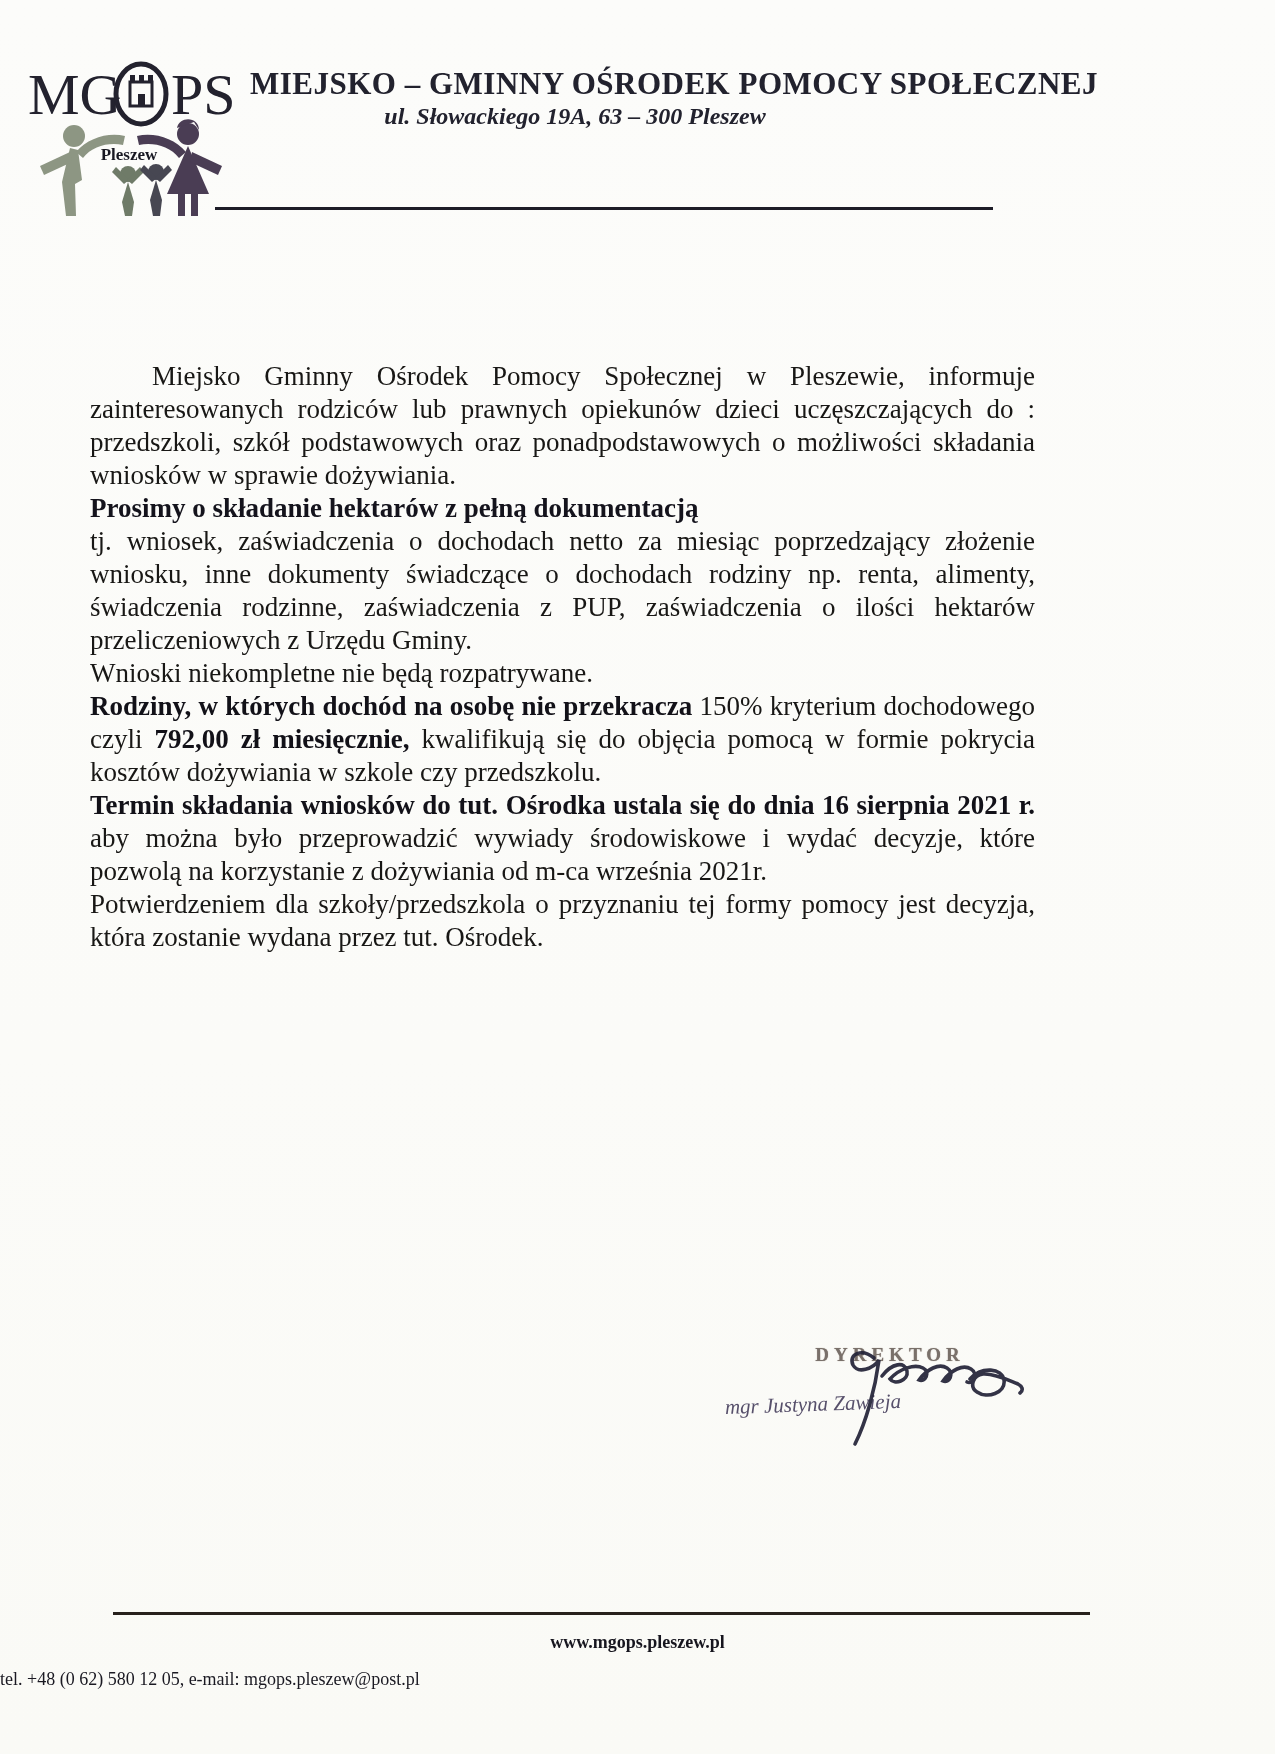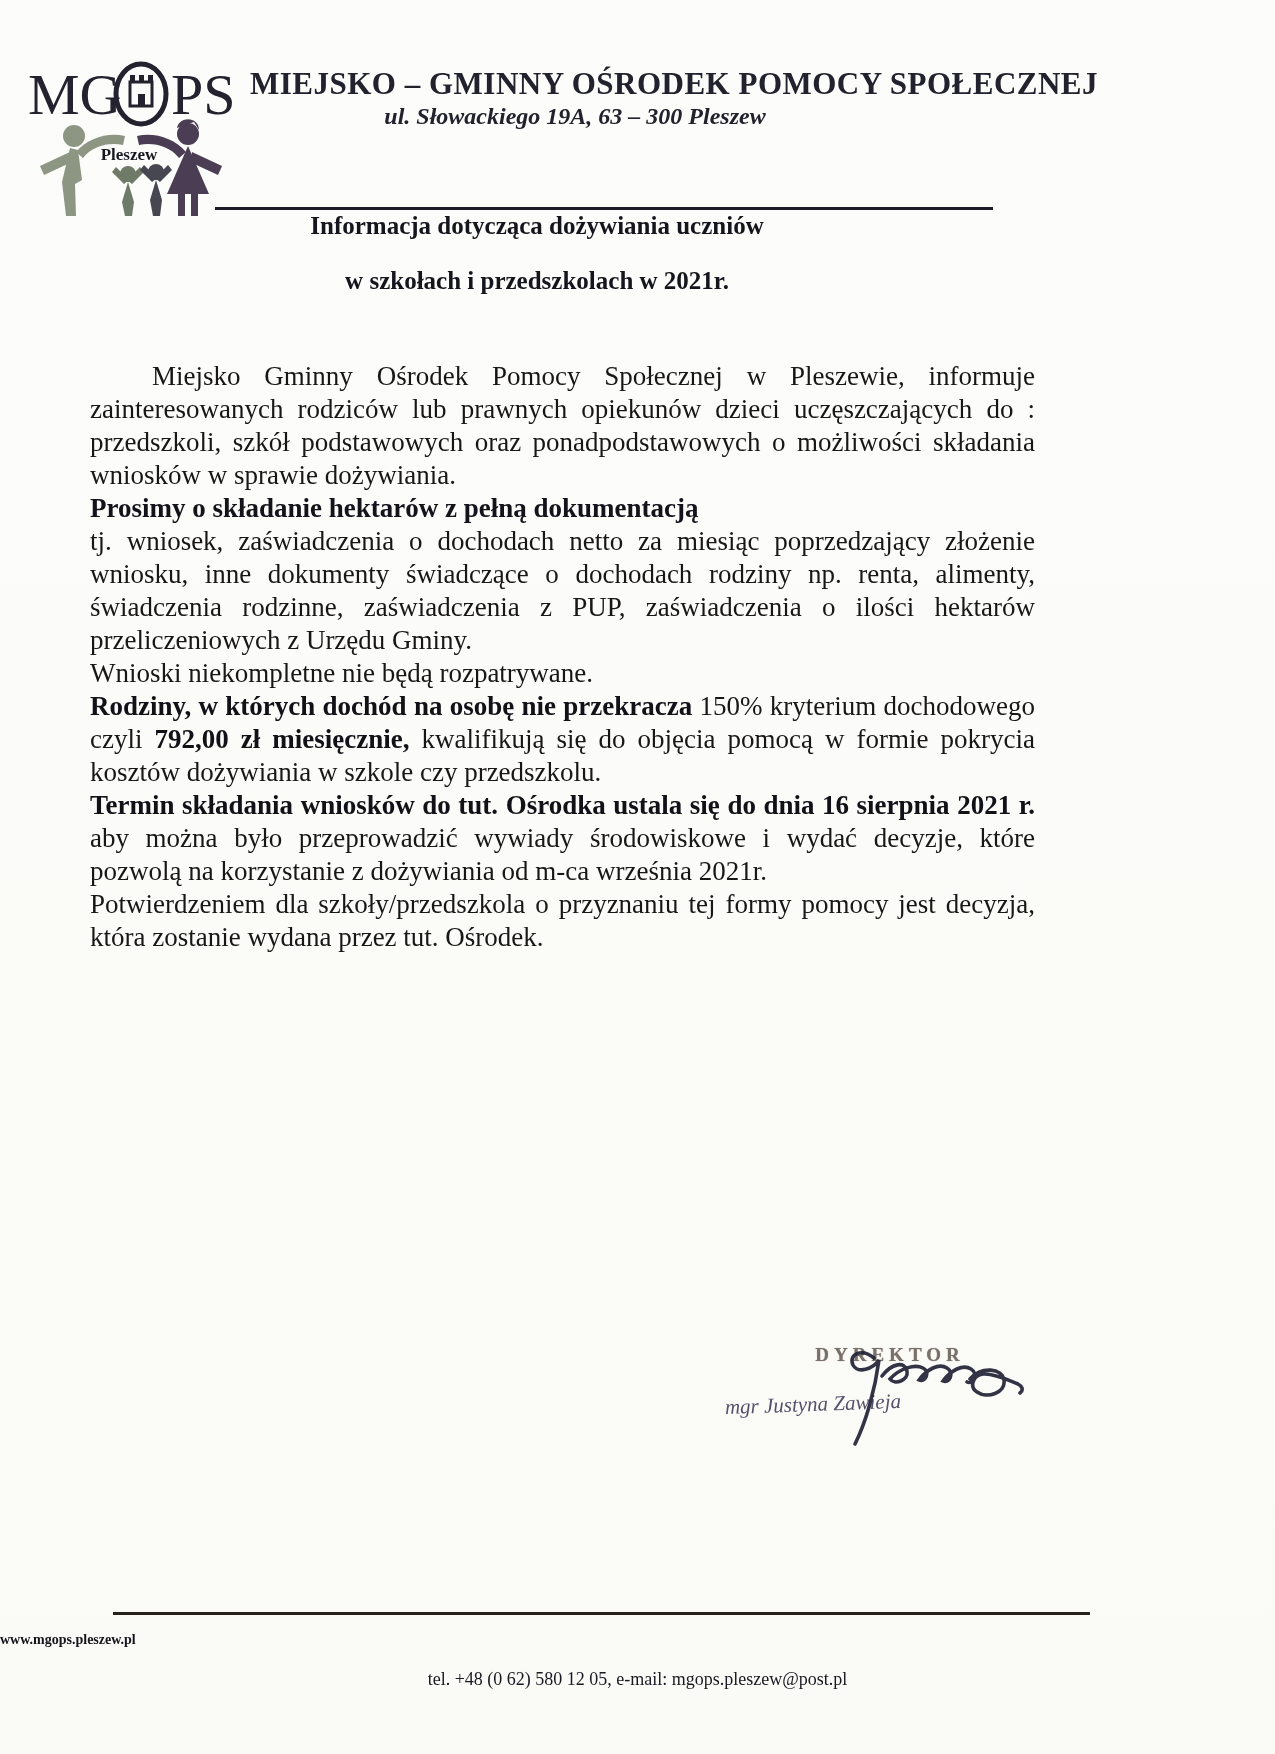--- a/index.html
+++ b/index.html
@@ -60,25 +60,25 @@
     font-size:21px;font-style:italic;color:#57506b;
     transform:rotate(-2deg);
   }
   .sig-scribble{position:absolute;left:770px;top:1338px;width:260px;height:110px;}
   
   .footer-rule{
     position:absolute;left:113px;top:1612px;width:977px;height:3px;
     background:#27211c;
   }
   .footer-site{
-    position:absolute;left:0;top:1632px;width:1275px;
-    font-size:14px;font-weight:bold;color:#16151e;
+    position:absolute;left:0;top:1632px;width:1275px;text-align:center;
+    font-size:18px;font-weight:bold;color:#16151e;
   }
   .footer-contact{
-    position:absolute;left:0;top:1669px;width:1275px;text-align:center;
+    position:absolute;left:0;top:1669px;width:1275px;text-align:left;
     font-size:18px;color:#1a1922;
   }
 </style>
 </head>
 <body>
 
 <div class="page">
 
   <div class="logo">
     <svg width="210" height="170" viewBox="0 0 210 170">
@@ -124,24 +124,20 @@
     </svg>
   </div>
 
   <div class="org-block">
     <div class="org-name">MIEJSKO – GMINNY OŚRODEK POMOCY SPOŁECZNEJ</div>
     <div class="org-address">ul. Słowackiego 19A, 63 – 300 Pleszew</div>
   </div>
 
   <div class="header-rule"></div>
 
-  <div class="title-block">
-    <div class="title-line1">Informacja dotycząca dożywiania uczniów</div>
-    <div class="title-line2">w szkołach i przedszkolach w 2021r.</div>
-  </div>
 
   <div class="content">
     <p class="p-intro">Miejsko Gminny Ośrodek Pomocy Społecznej w Pleszewie, informuje zainteresowanych rodziców lub prawnych opiekunów dzieci uczęszczających do : przedszkoli, szkół podstawowych oraz ponadpodstawowych o możliwości składania wniosków w sprawie dożywiania.</p>
 
     <p class="h-docs">Prosimy o składanie hektarów z pełną dokumentacją</p>
     <p class="p-docs">tj. wniosek, zaświadczenia o dochodach netto za miesiąc poprzedzający złożenie wniosku, inne dokumenty świadczące o dochodach rodziny np. renta, alimenty, świadczenia rodzinne, zaświadczenia z PUP, zaświadczenia o ilości hektarów przeliczeniowych z Urzędu Gminy.</p>
     <p class="p-incomplete">Wnioski niekompletne nie będą rozpatrywane.</p>
 
     <p class="p-income"><span class="b">Rodziny, w których  dochód na osobę nie przekracza </span><span>150% kryterium dochodowego czyli </span><span class="b">792,00 zł miesięcznie, </span><span>kwalifikują się do objęcia pomocą w formie pokrycia kosztów dożywiania w szkole czy przedszkolu.</span></p>
 

